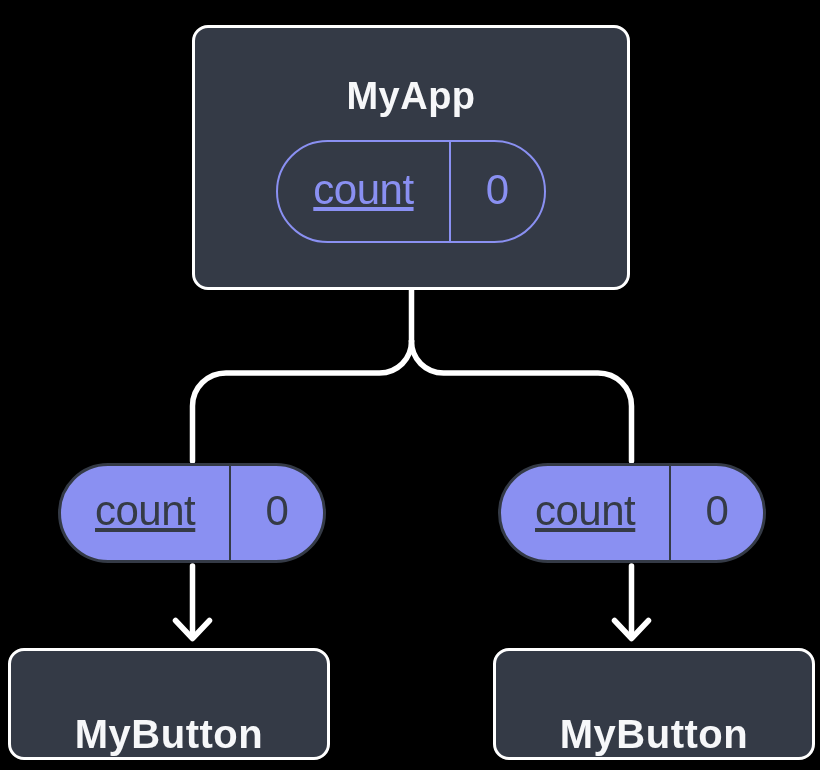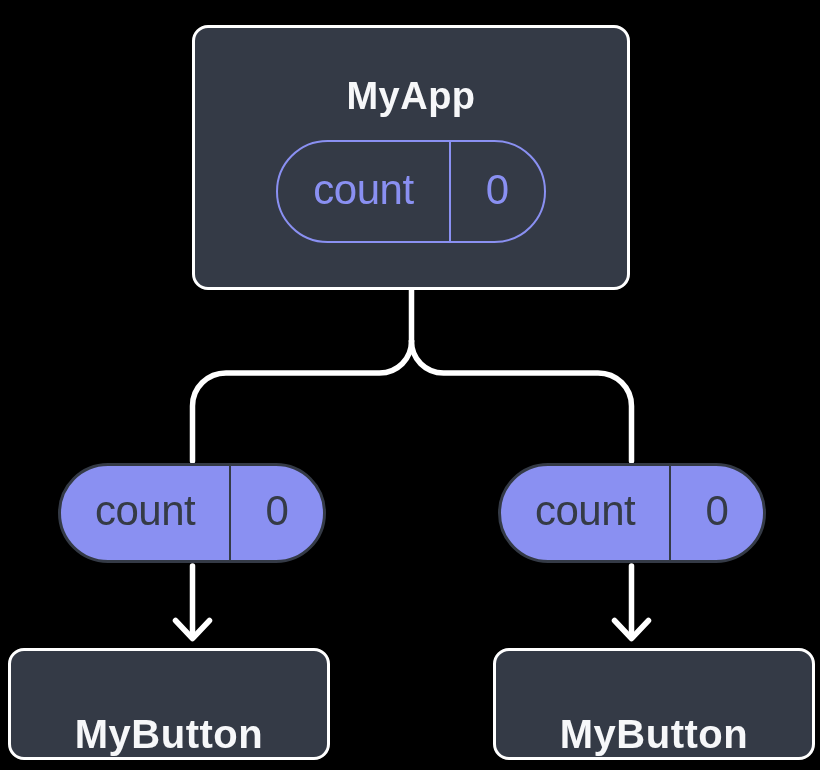--- a/index.html
+++ b/index.html
@@ -78,20 +78,21 @@
     color:var(--pill-dark-text);
   }
   .pill-solid .pill-name{border-right:2.5px solid var(--pill-dark-text);}
   .pill-left{left:58px;top:463px;}
   .pill-right{left:498px;top:463px;}
   .pill-name{
     flex:0 0 65%;
     display:flex;align-items:center;justify-content:center;
     font-size:42px;letter-spacing:-0.5px;
     padding-bottom:4px;
+    text-decoration:underline;
   }
   .pill-value{
     flex:1 1 auto;
     display:flex;align-items:center;justify-content:center;
     font-size:42px;
     padding-bottom:4px;
   }
 </style>
 </head>
 <body>

